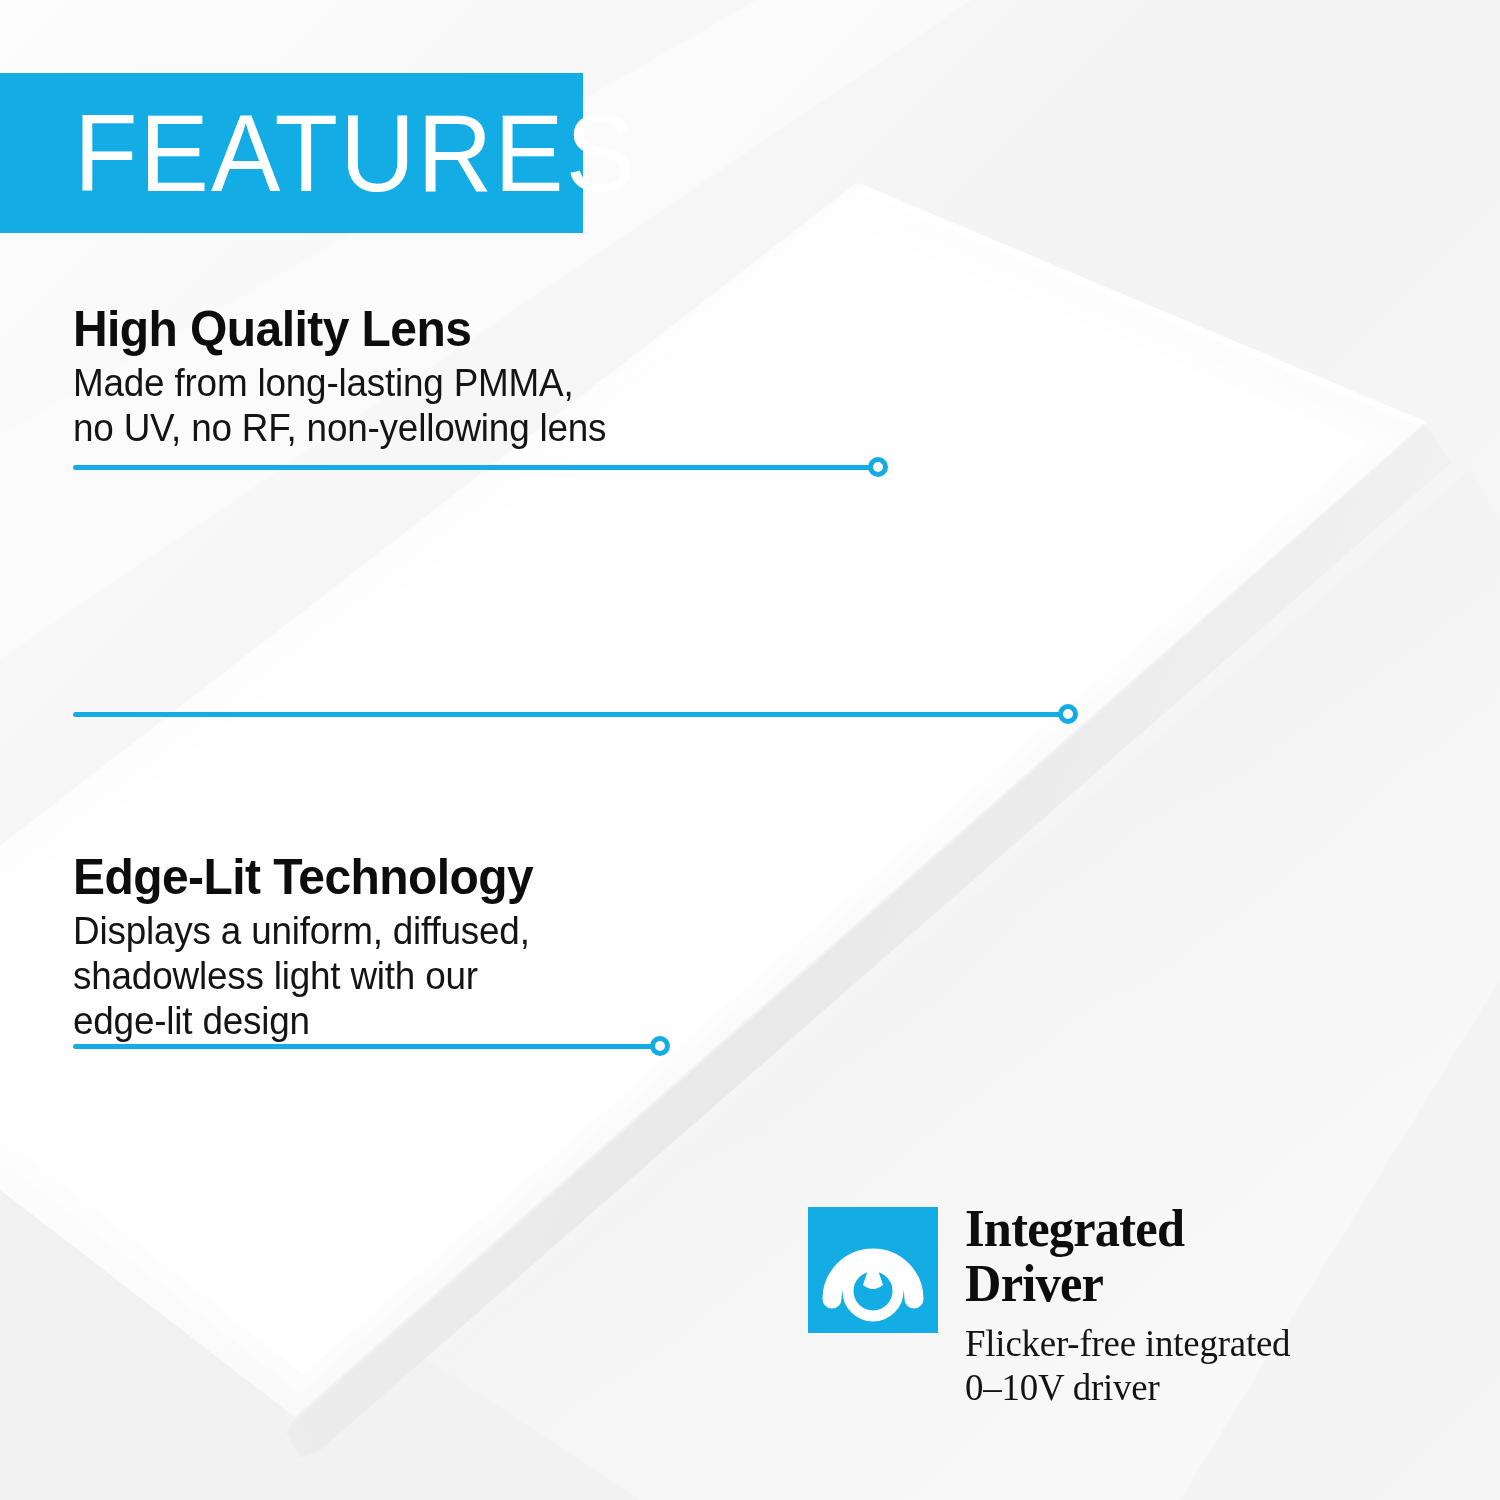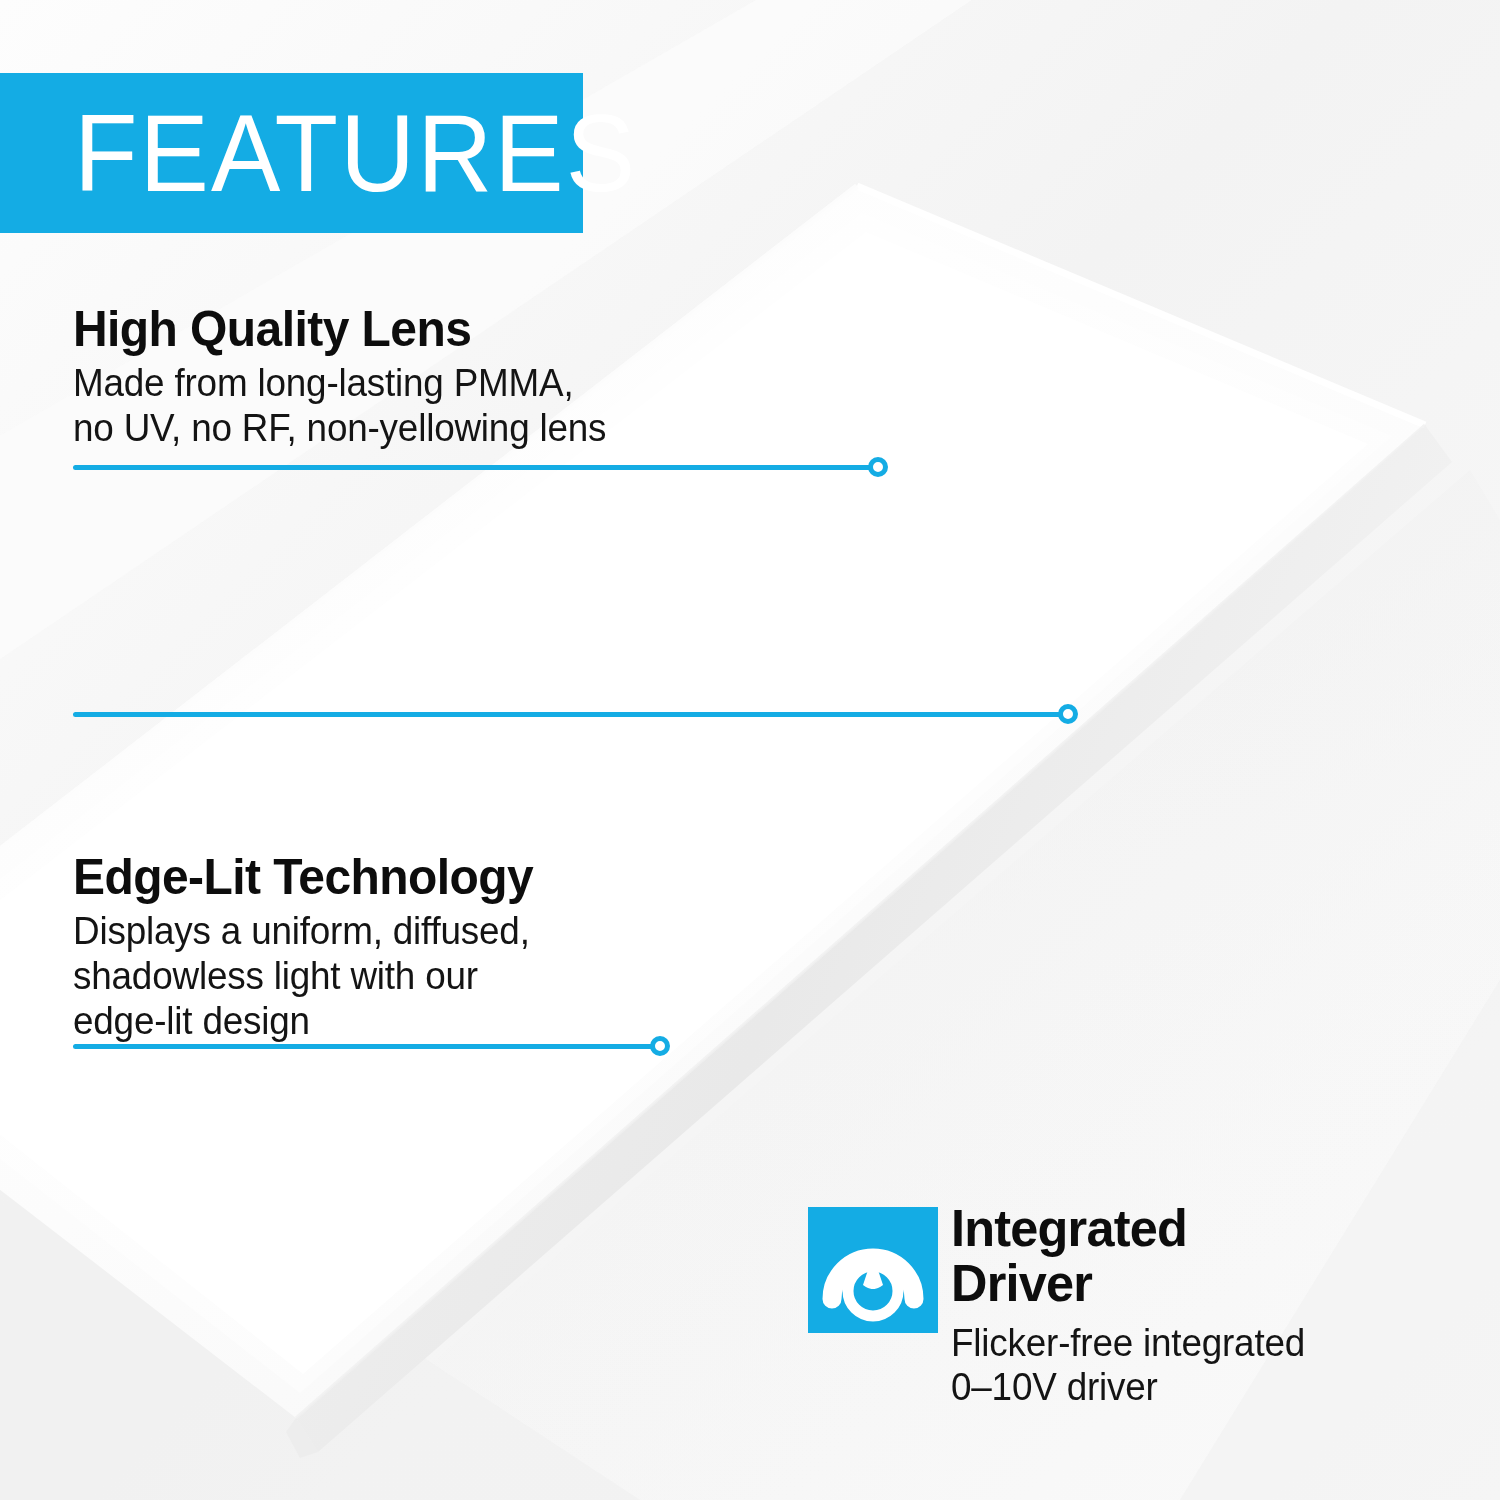--- a/index.html
+++ b/index.html
@@ -76,21 +76,21 @@
     box-sizing:border-box;
   }
 
   
   .driver-block{position:absolute;left:808px;top:1207px;width:660px;}
   .driver-icon{
     position:absolute;left:0;top:0;
     width:130px;height:126px;
     background:#14ace4;
   }
-  .driver-text{position:absolute;left:143px;top:-6px;width:500px;}
+  .driver-text{position:absolute;left:157px;top:-6px;width:500px;font-family:Liberation Serif, serif;}
   .d-title{
     font-size:52px;font-weight:bold;color:#0d0d0d;
     line-height:1.06;letter-spacing:-0.8px;
     white-space:pre-line;
     transform:scaleX(0.97);transform-origin:left center;
   }
   .d-desc{
     font-size:38px;font-weight:400;color:#141414;
     line-height:1.16;letter-spacing:-0.2px;margin-top:10px;
     white-space:pre-line;

